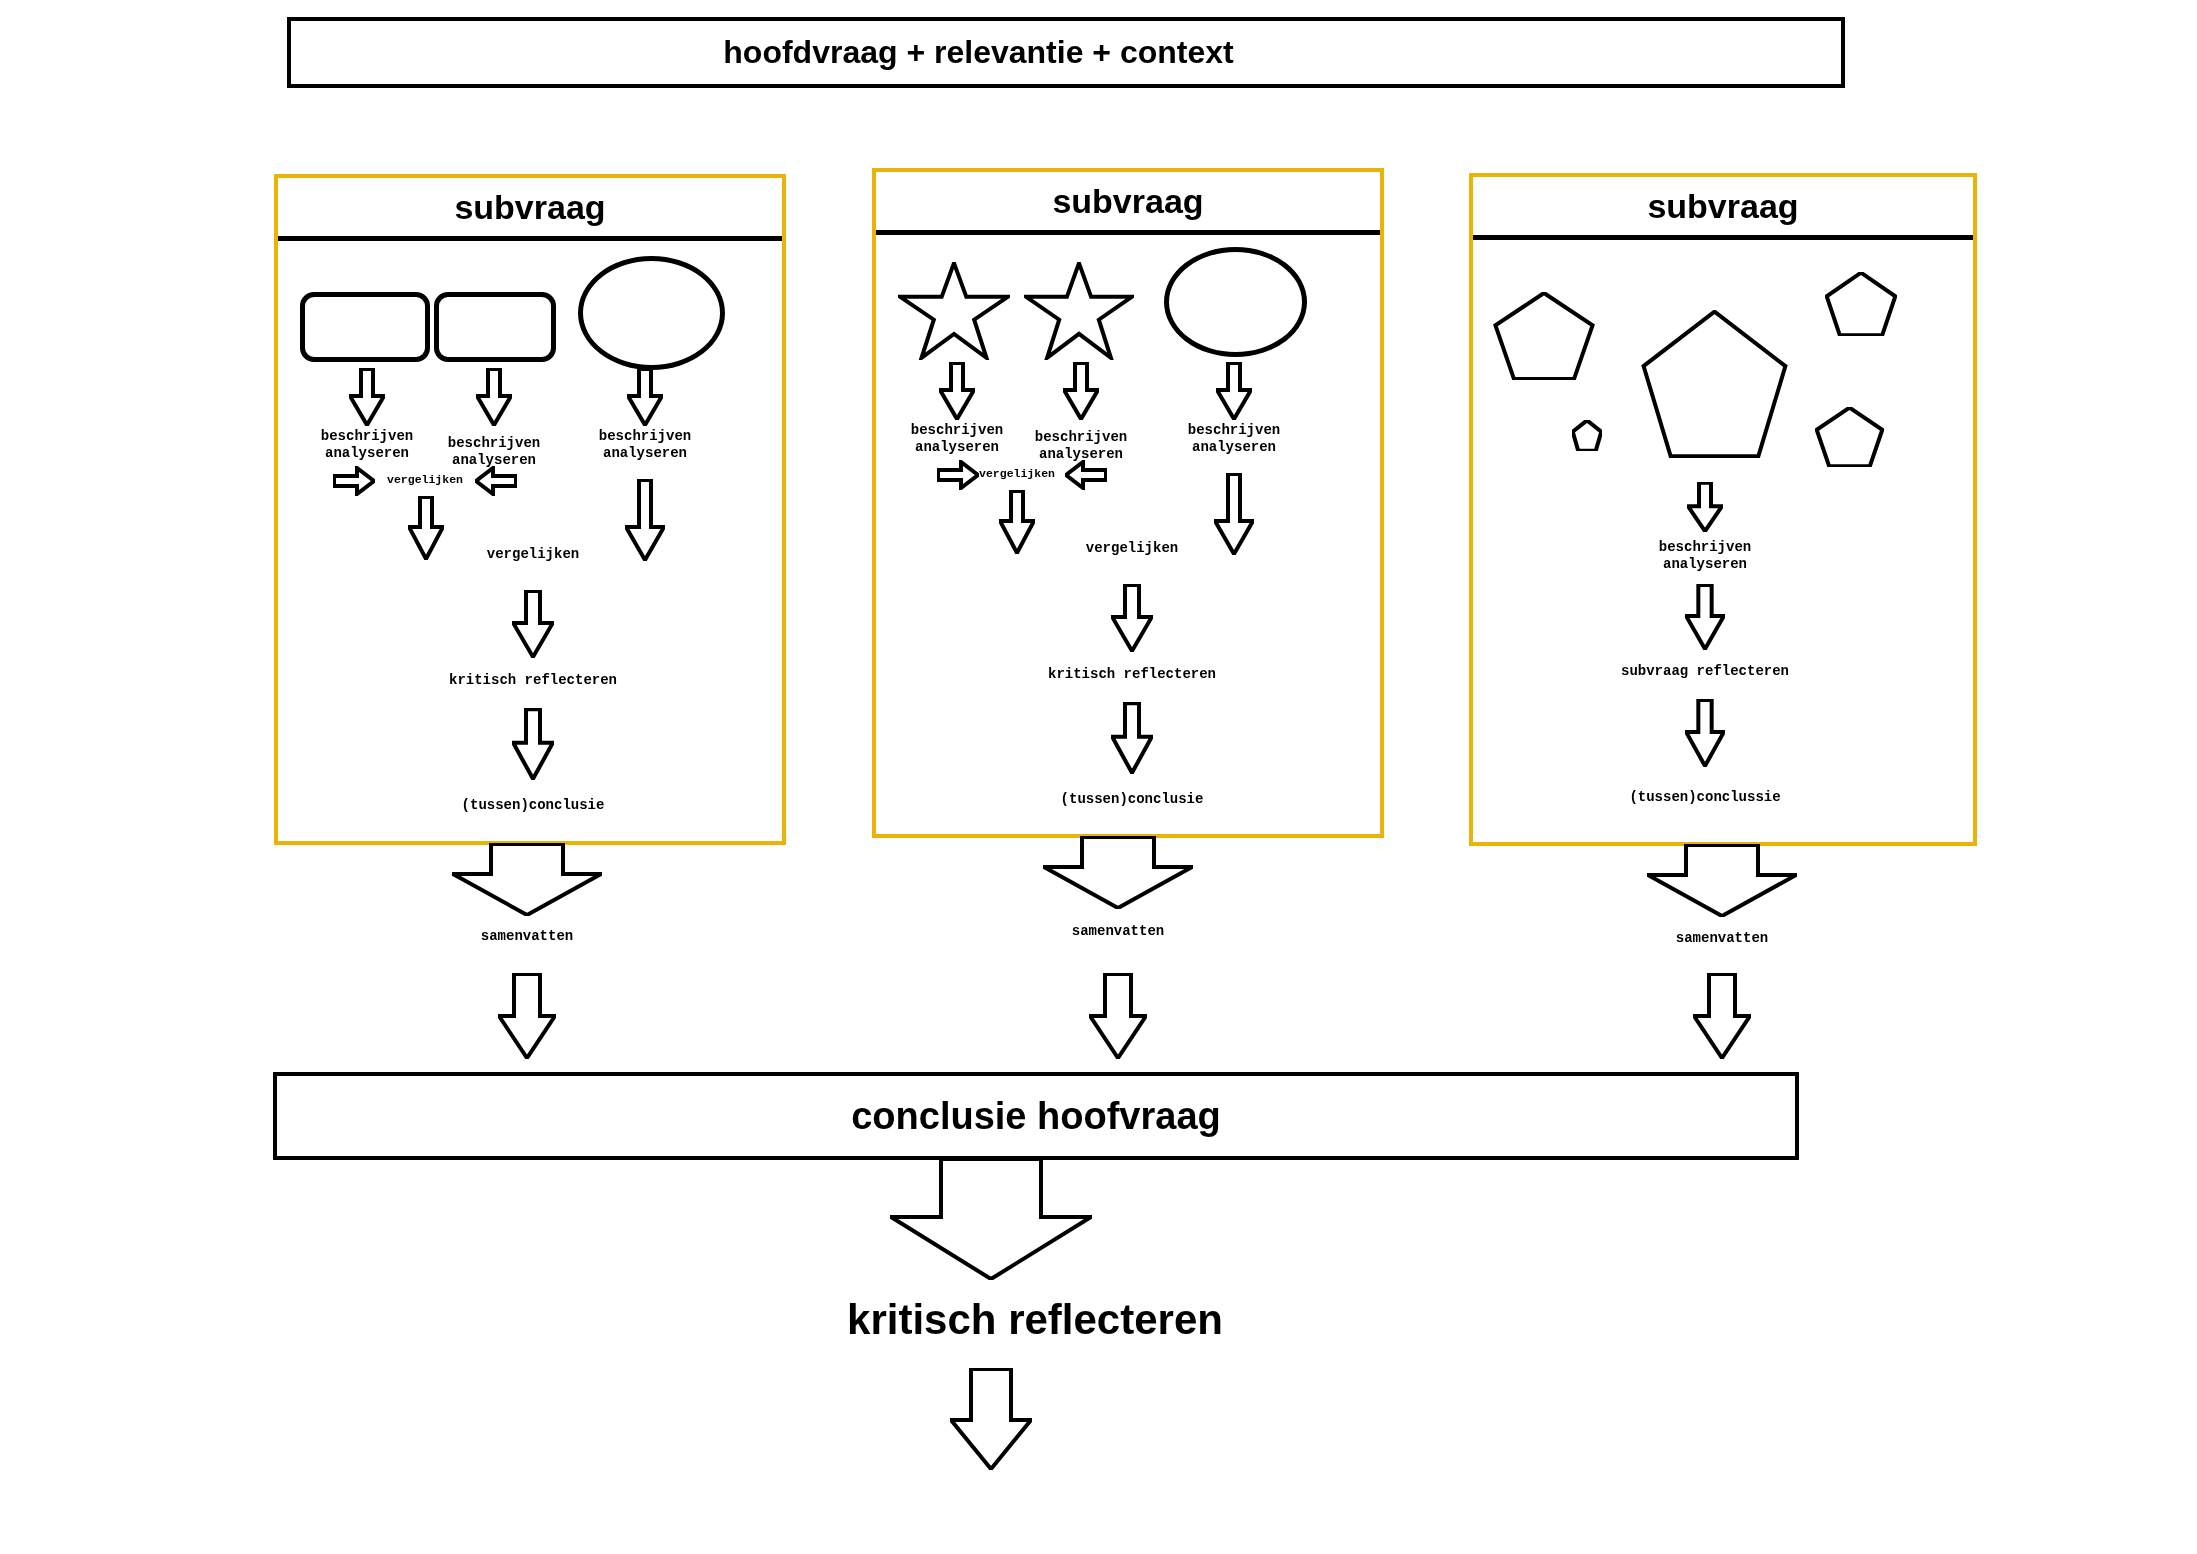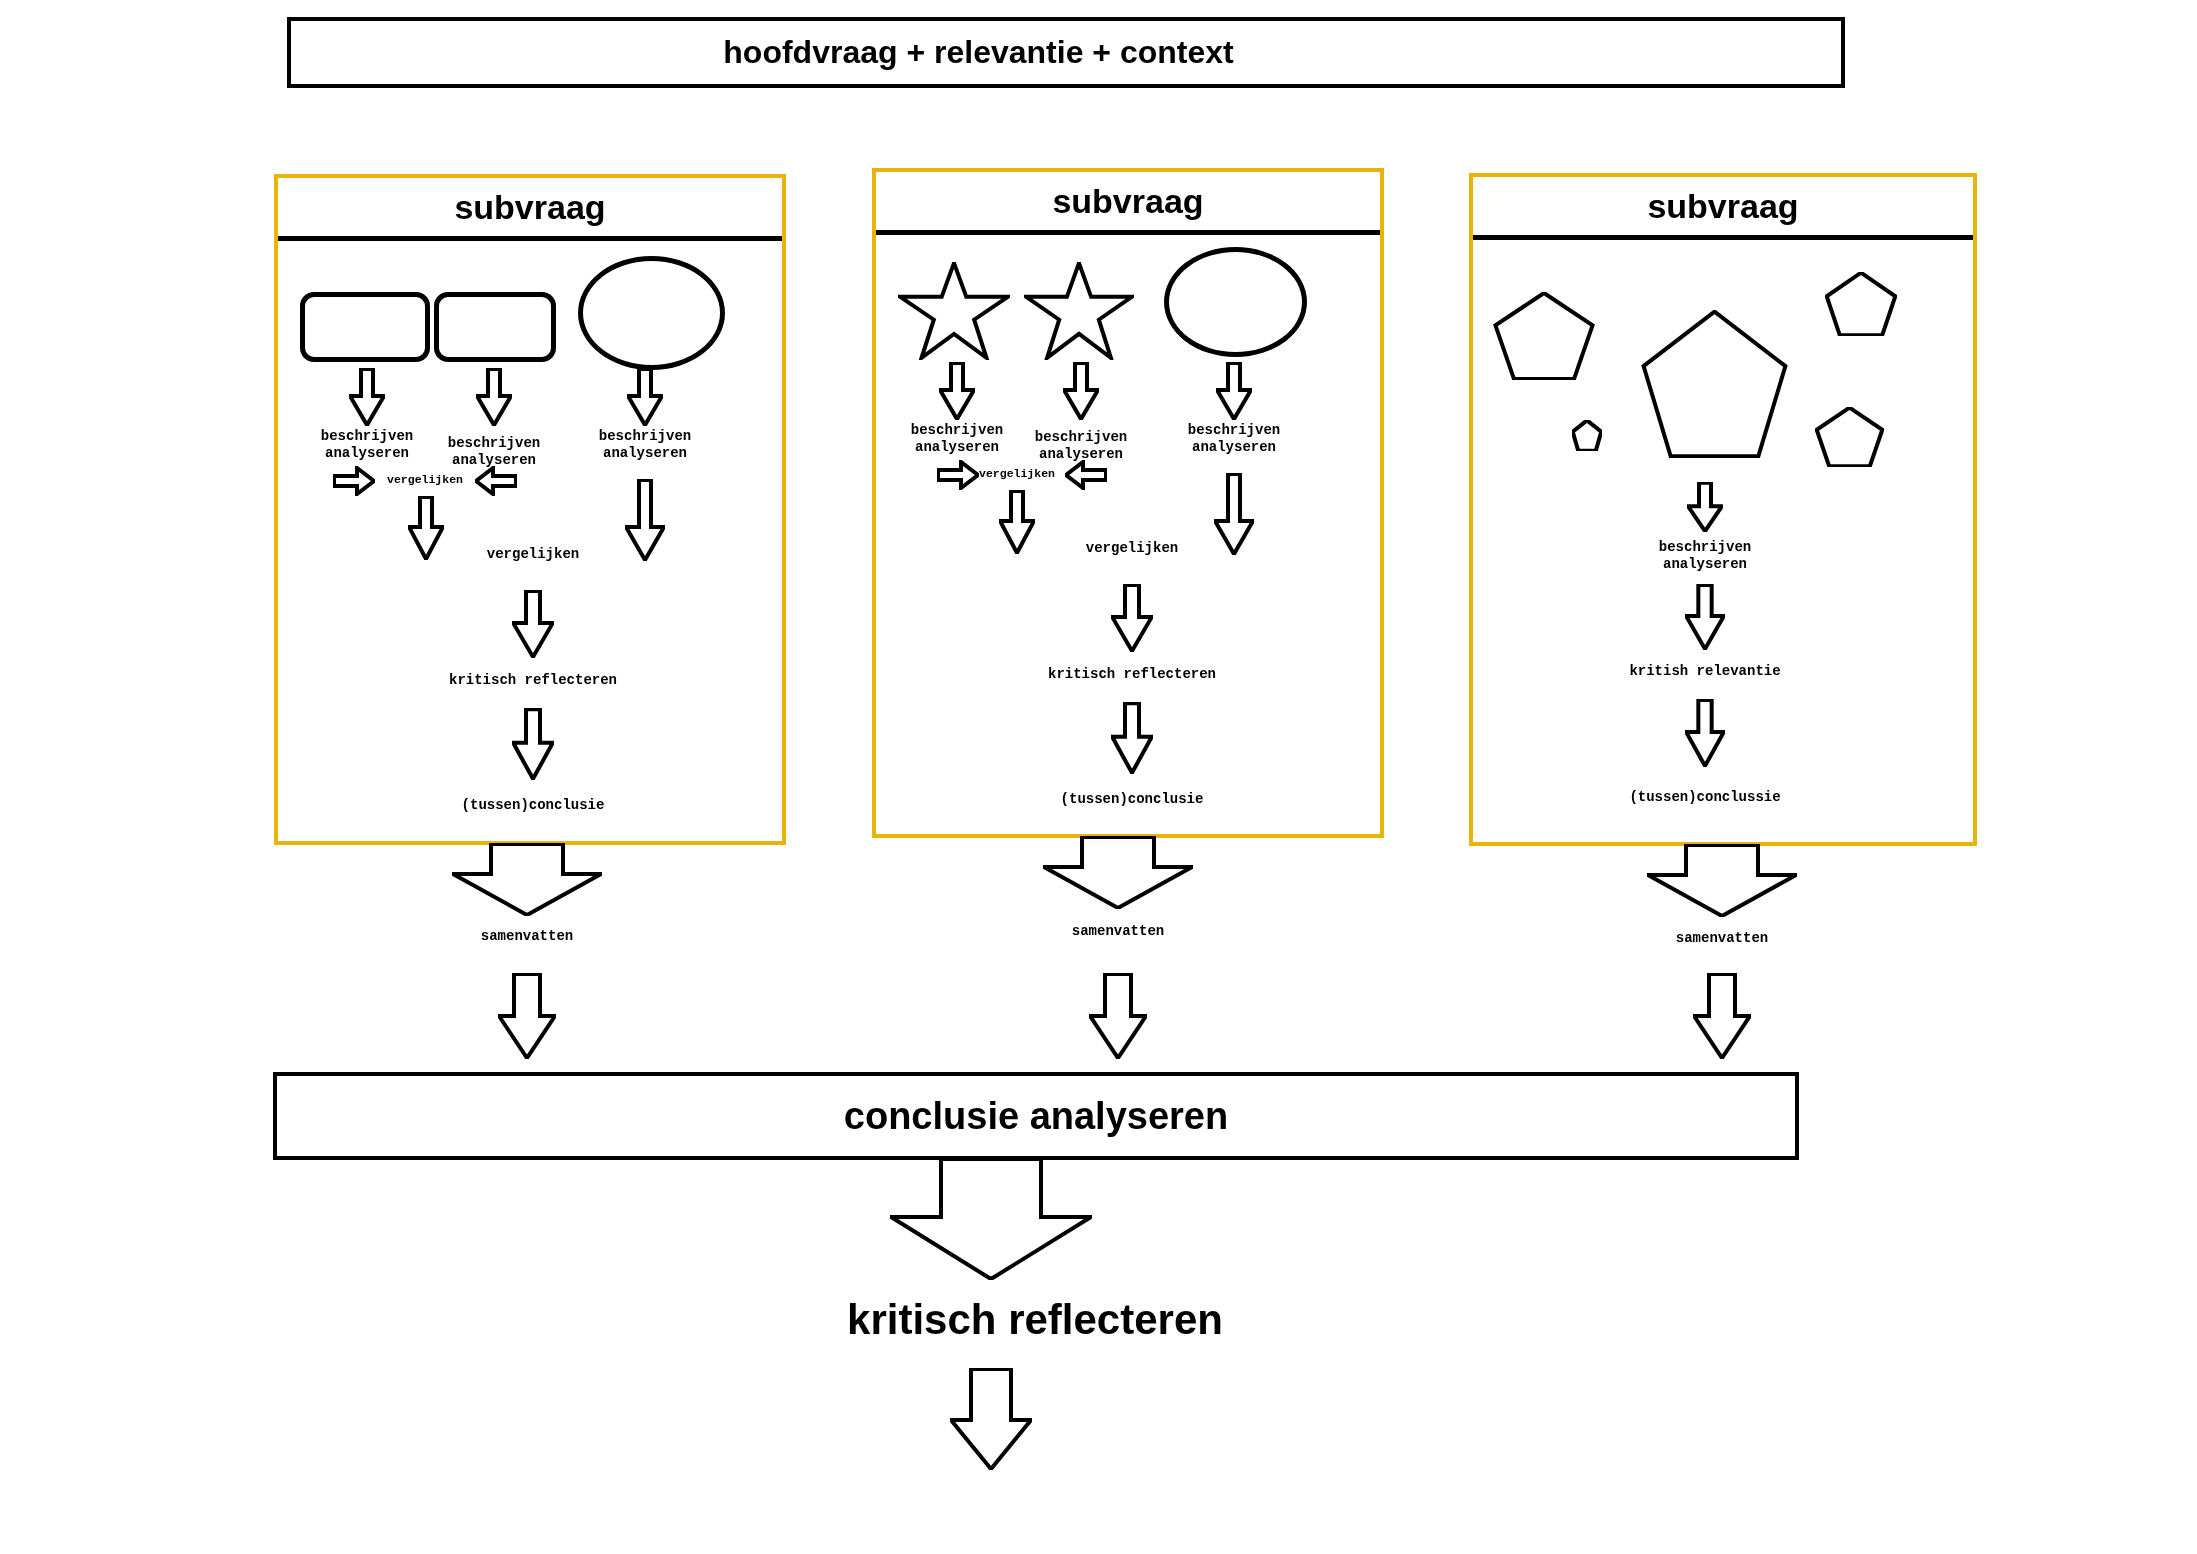--- a/index.html
+++ b/index.html
@@ -222,21 +222,21 @@
     <svg class="glyph" style="left:214px;top:305px;width:36px;height:50px">
         <use href="#s-down"></use>
       </svg>
     <div class="lbl lbl-sm" style="left:232px;top:362px;">
       <div>beschrijven</div>
       <div>analyseren</div>
     </div>
     <svg class="glyph" style="left:212px;top:407px;width:40px;height:66px">
         <use href="#s-down"></use>
       </svg>
-    <span class="lbl lbl-sm" style="left:232px;top:486px;">kritish relevantie</span>
+    <span class="lbl lbl-sm" style="left:232px;top:486px;">subvraag reflecteren</span>
     <svg class="glyph" style="left:212px;top:522px;width:40px;height:68px">
         <use href="#s-down"></use>
       </svg>
     <span class="lbl lbl-sm" style="left:232px;top:612px;">(tussen)conclussie</span>
   </section>
 
   <svg class="glyph" style="left:452px;top:843px;width:150px;height:73px">
       <use href="#s-fat"></use>
     </svg>
   <svg class="glyph" style="left:1043px;top:836px;width:150px;height:73px">
@@ -254,21 +254,21 @@
       <use href="#s-sum"></use>
     </svg>
   <svg class="glyph" style="left:1089px;top:973px;width:58px;height:86px">
       <use href="#s-sum"></use>
     </svg>
   <svg class="glyph" style="left:1693px;top:973px;width:58px;height:86px">
       <use href="#s-sum"></use>
     </svg>
 
   <div class="bar conclusion-bar">
-    <span>conclusie analyseren</span>
+    <span>conclusie hoofvraag</span>
   </div>
 
   <svg class="glyph" style="left:890px;top:1158px;width:202px;height:122px">
       <use href="#s-bigfat"></use>
     </svg>
 
   <span class="big-label" style="left:1035px;top:1296px;">kritisch reflecteren</span>
 
   <svg class="glyph" style="left:950px;top:1368px;width:82px;height:102px">
       <use href="#s-foot"></use>

